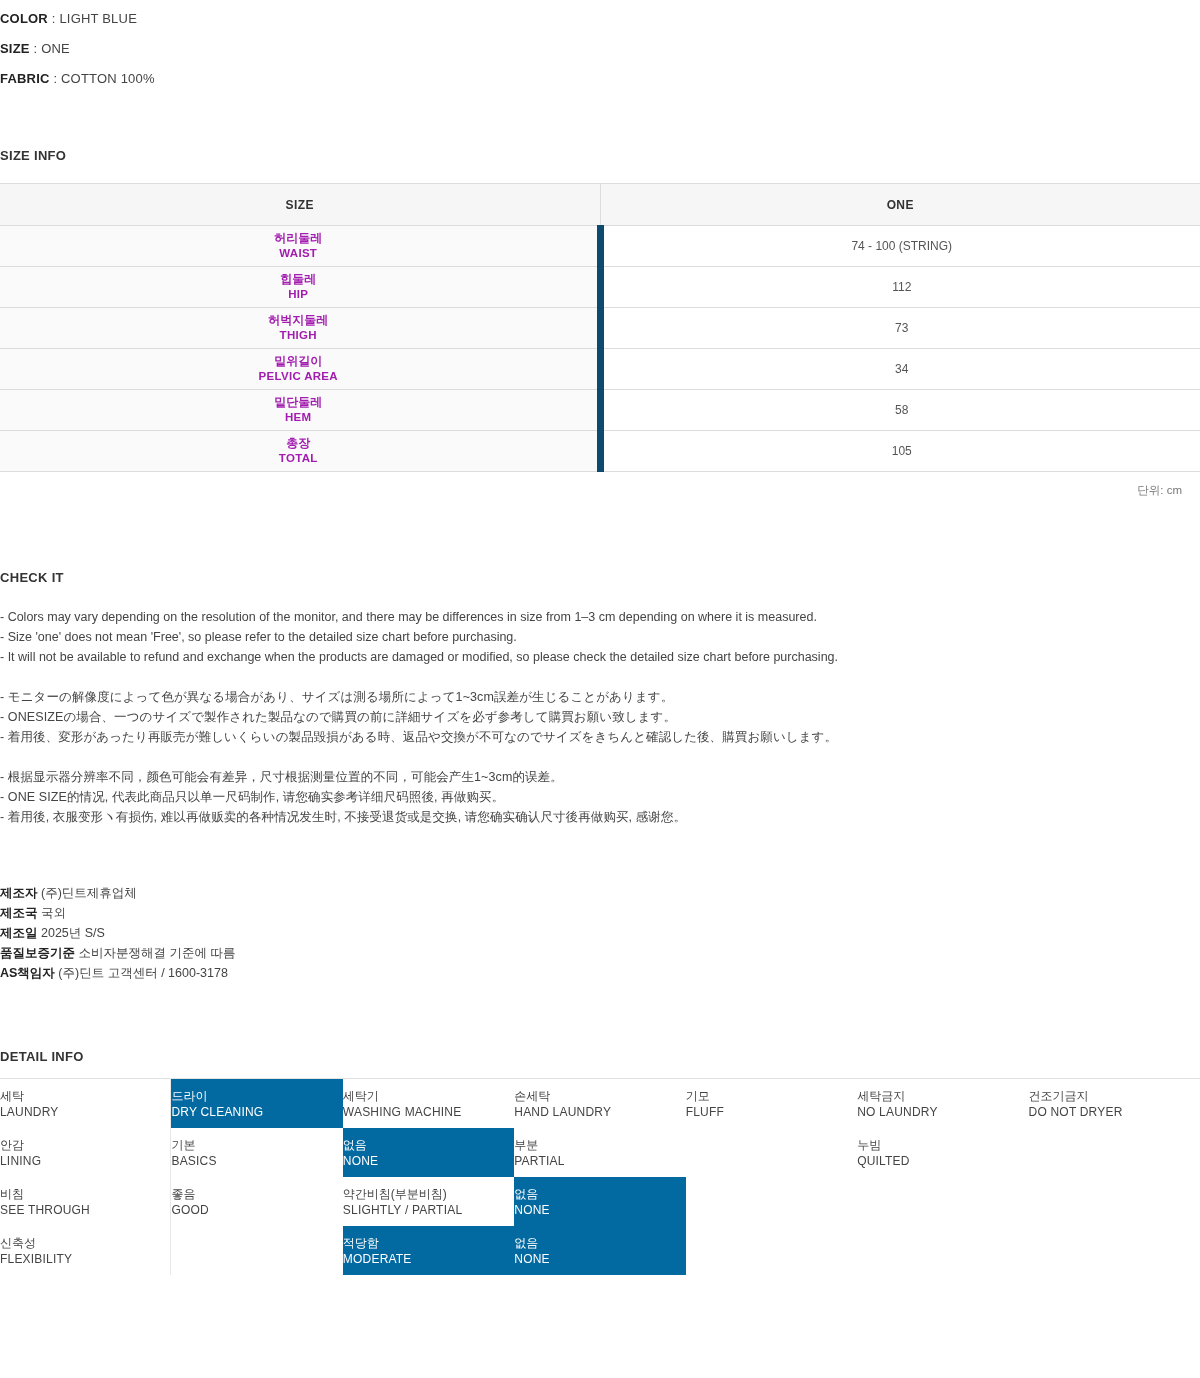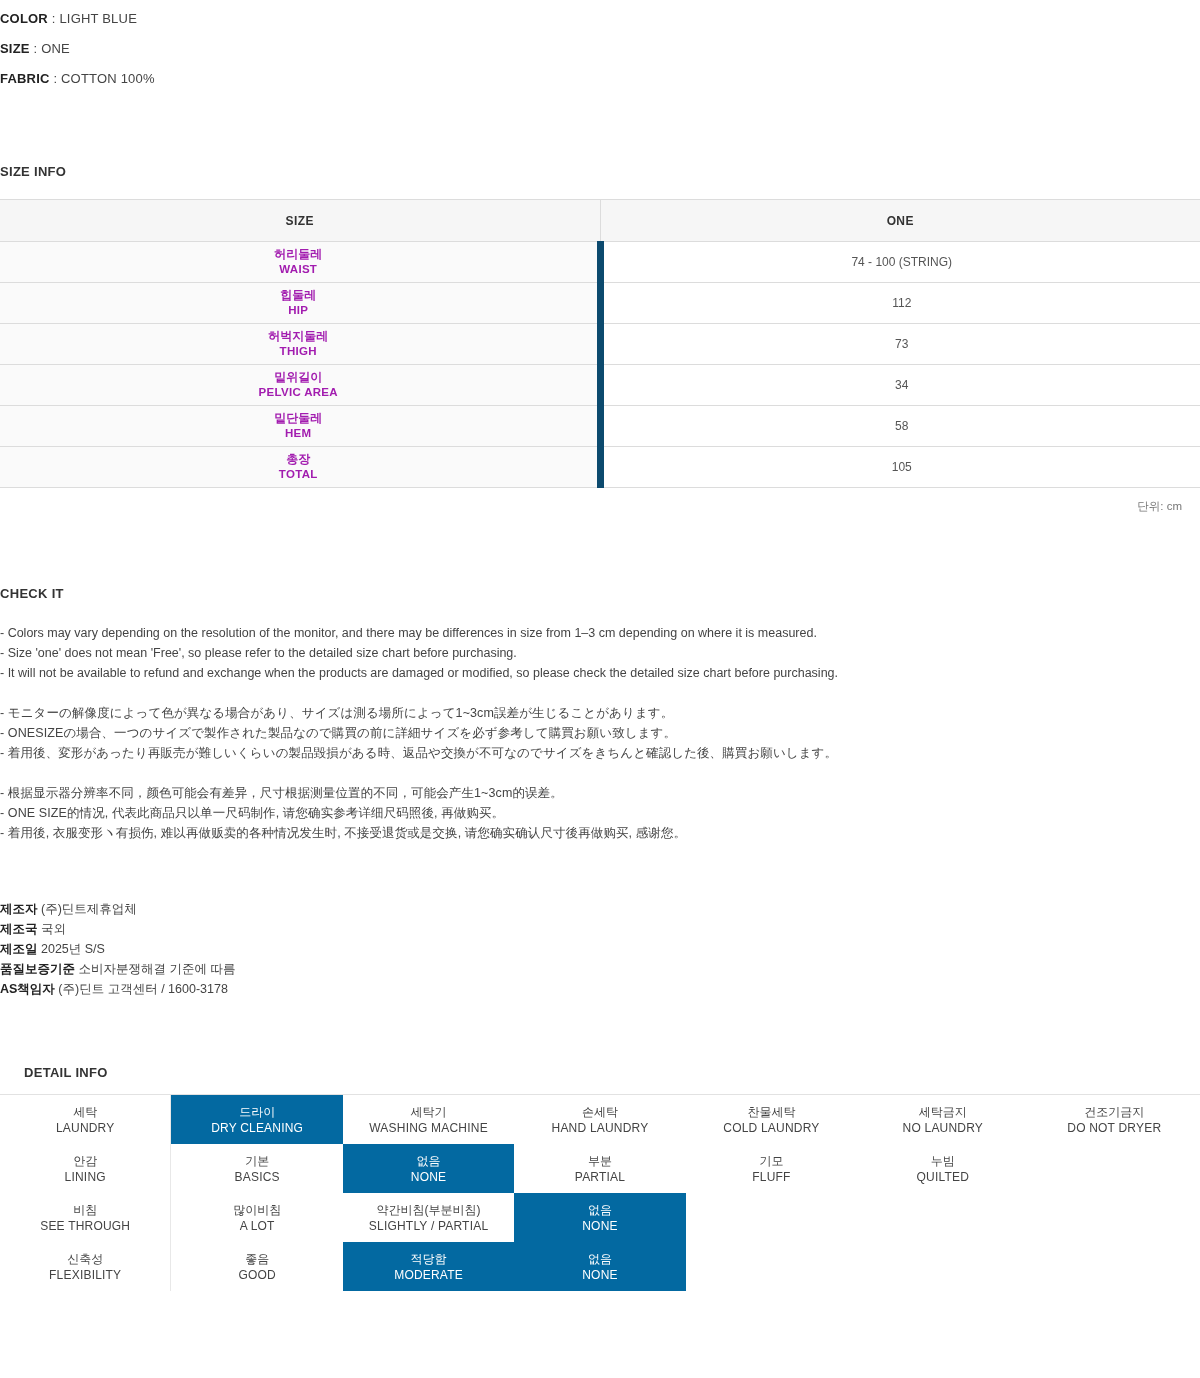--- a/index.html
+++ b/index.html
@@ -41,23 +41,23 @@
     text-align: right;
   }
 
   
   .section-title {
     font-size: 13px;
     font-weight: bold;
     color: #333;
     letter-spacing: 0.3px;
   }
-  #size-info-title { margin-top: 70px; }
+  #size-info-title { margin-top: 54px; }
   #check-it-title { margin-top: 72px; }
-  #detail-info-title { margin-top: 66px; padding-left: 24px; }
+  #detail-info-title { margin-top: 66px; }
 
   
   table.size-table {
     width: 1200px;
     border-collapse: collapse;
     margin-top: 20px;
     table-layout: fixed;
   }
   table.size-table th,
   table.size-table td {
@@ -150,21 +150,21 @@
     border-top: 1px solid #e2e2e2;
   }
   .detail-col {
     display: flex;
     flex-direction: column;
   }
   .detail-cell {
     height: 49px;
     display: flex;
     flex-direction: column;
-    align-items: center;
+    align-items: flex-start;
     justify-content: center;
     font-size: 12px;
     color: #444;
     line-height: 16px;
     text-align: center;
   }
   .detail-cell .ko { font-size: 12px; color: #444; }
   .detail-cell .en { font-size: 12px; color: #444; letter-spacing: 0.2px; }
   .detail-cell.selected {
     background: #0369a1;
@@ -328,24 +328,20 @@
     <div class="detail-col">
       <div class="detail-cell selected">
         <span class="ko">드라이</span>
         <span class="en">DRY CLEANING</span>
       </div>
       <div class="detail-cell">
         <span class="ko">기본</span>
         <span class="en">BASICS</span>
       </div>
       <div class="detail-cell">
-        <span class="ko">많이비침</span>
-        <span class="en">A LOT</span>
-      </div>
-      <div class="detail-cell">
         <span class="ko">좋음</span>
         <span class="en">GOOD</span>
       </div>
 
     </div>
 
     <div class="detail-col">
       <div class="detail-cell">
         <span class="ko">세탁기</span>
         <span class="en">WASHING MACHINE</span>
@@ -380,24 +376,20 @@
       </div>
       <div class="detail-cell selected">
         <span class="ko">없음</span>
         <span class="en">NONE</span>
       </div>
 
     </div>
 
     <div class="detail-col">
       <div class="detail-cell">
-        <span class="ko">찬물세탁</span>
-        <span class="en">COLD LAUNDRY</span>
-      </div>
-      <div class="detail-cell">
         <span class="ko">기모</span>
         <span class="en">FLUFF</span>
       </div>
       <div class="detail-cell empty"></div>
       <div class="detail-cell empty"></div>
 
     </div>
 
     <div class="detail-col">
       <div class="detail-cell">

